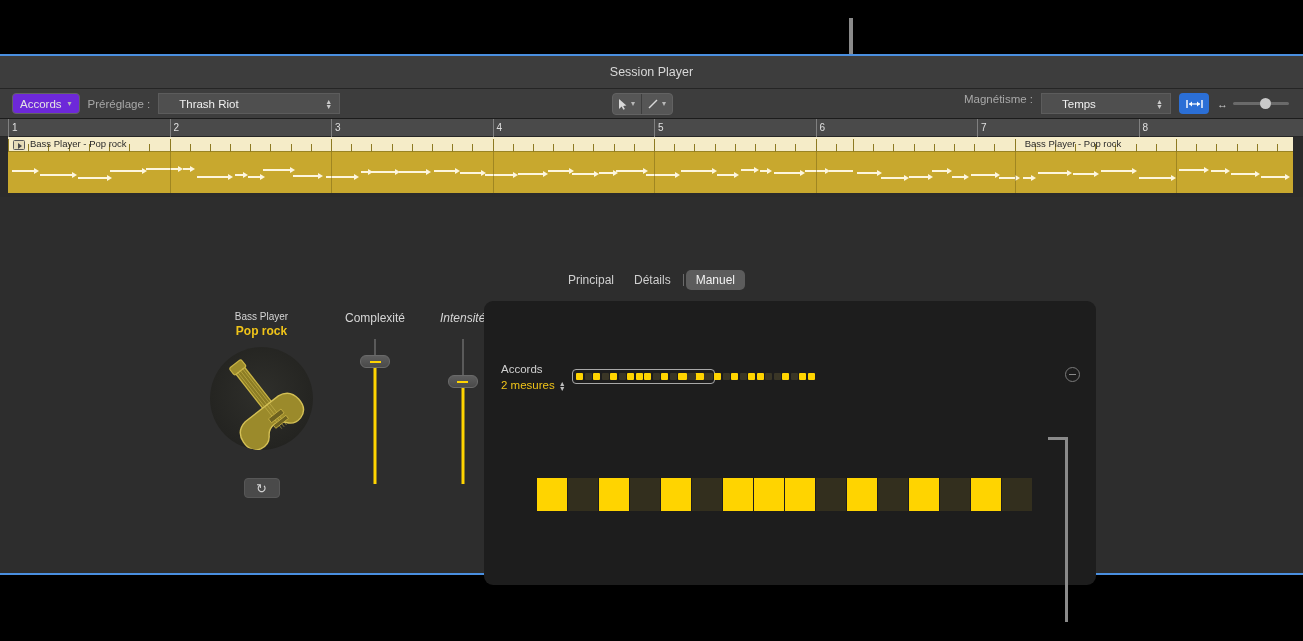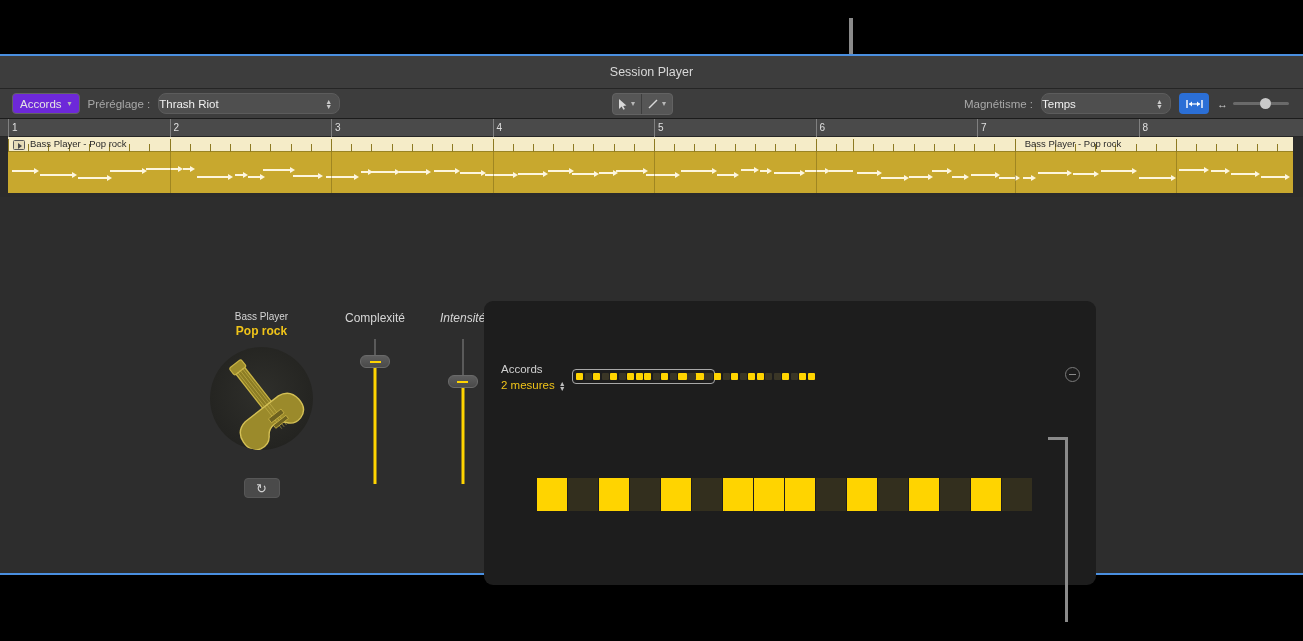--- a/index.html
+++ b/index.html
@@ -30,34 +30,34 @@
   .title-text { color: #d8d8d8; font-size: 12.5px; }
 
   
   .toolbar {
     position: absolute; left: 0; top: 33px; width: 100%; height: 30px;
     background: #3d3d3d;
     border-bottom: 1px solid #1c1c1c;
   }
   .tb-left { position: absolute; left: 12px; top: 4px; display: flex; align-items: center; gap: 8px; }
   .tb-center { position: absolute; left: 612px; top: 4px; display: flex; align-items: center; gap: 2px; }
-  .tb-right { position: absolute; right: 14px; top: 4px; display: flex; align-items: center; gap: 8px; }
+  .tb-right { position: absolute; right: 14px; top: 4px; display: flex; gap: 8px; }
 
   .pill-btn {
     height: 21px; background: #6d28d9; border-radius: 4px;
     display: flex; align-items: center; gap: 6px;
     padding: 0 7px; color: #e4e4e4; font-size: 11.5px;
     border: 0.5px solid #626262;
   }
   .chev { font-size: 8px; color: #b8b8b8; line-height: 1; }
 
   .field-label { color: #a8a8a8; font-size: 11.5px; }
   .select-box {
-    height: 21px; width: 182px; background: #4f4f4f; border-radius: 8px;
-    display: flex; align-items: center; padding: 0 0;
+    height: 21px; width: 182px; background: #4f4f4f; border-radius: 0;
+    display: flex; align-items: center; padding: 0 20px;
     color: #f0f0f0; font-size: 11.5px; position: relative;
     border: 0.5px solid #5c5c5c;
   }
   .select-box.snap { width: 130px; }
   .stepper {
     position: absolute; right: 7px; top: 50%; transform: translateY(-50%);
     display: flex; flex-direction: column; line-height: 5px;
     color: #c9c9c9; font-size: 7px;
   }
 
@@ -464,20 +464,26 @@
               <div class="note" style="left: 378px; top: 21px; width: 25px;"></div>
               <div class="note-head" style="left: 402px; top: 19px;"></div>
               <div class="note" style="left: 408px; top: 24px; width: 25px;"></div>
               <div class="note-head" style="left: 432px; top: 22px;"></div>
             </div>
             <div class="bar-line" style="left: 161.5px;"></div>
             <div class="bar-line" style="left: 323px;"></div>
           </div>
         </div>
 
+      <div class="tabs" id="tabbar">
+          <div class="tab">Principal</div>
+          <div class="tab">Détails</div>
+          <div class="tab-sep"></div>
+          <div class="tab active">Manuel</div>
+        </div>
 
       <div class="left-panel">
         <div class="instr-title">Bass Player</div>
         <div class="instr-style">Pop rock</div>
         <div class="instr-circle">
           <svg width="103" height="103" viewBox="0 0 103 103">
             <g transform="rotate(-38 51 51)">
               <rect x="46" y="14" width="11" height="48" rx="2" fill="#8d7d24" stroke="#c9b445" stroke-width="1.3"></rect>
               <rect x="44" y="8" width="15" height="9" rx="2" fill="#9d8c2c" stroke="#c9b445" stroke-width="1.2"></rect>
               <path d="M40 60 q-13 2 -14 15 q-1 13 10 16 q9 2 14 -5 q4 -6 11 -6 q7 0 11 6 q5 7 14 5 q11 -3 10 -16 q-1 -13 -14 -15 z" transform="translate(-16,0)" fill="#9b8a2b" stroke="#d4c055" stroke-width="1.4"></path>

